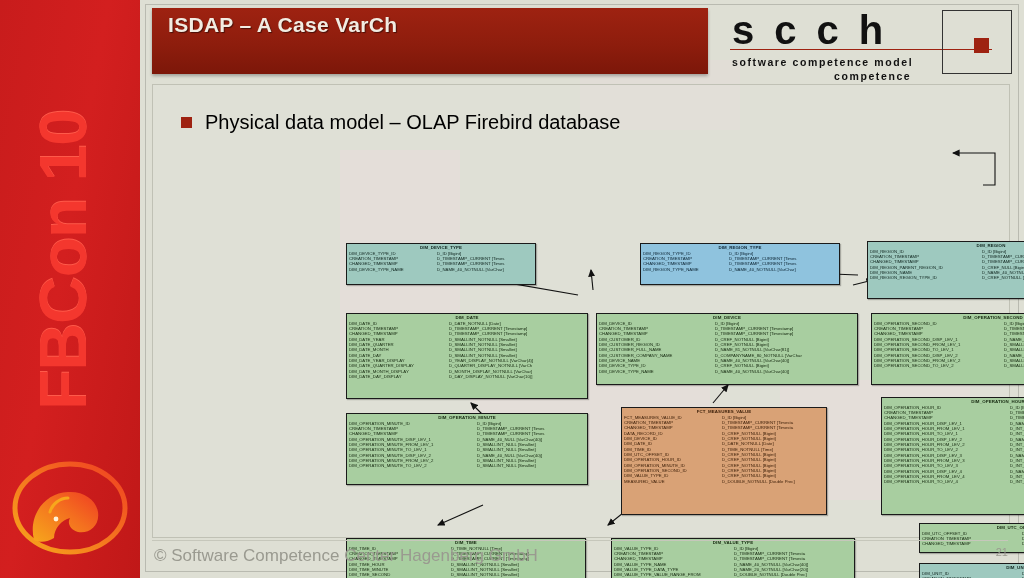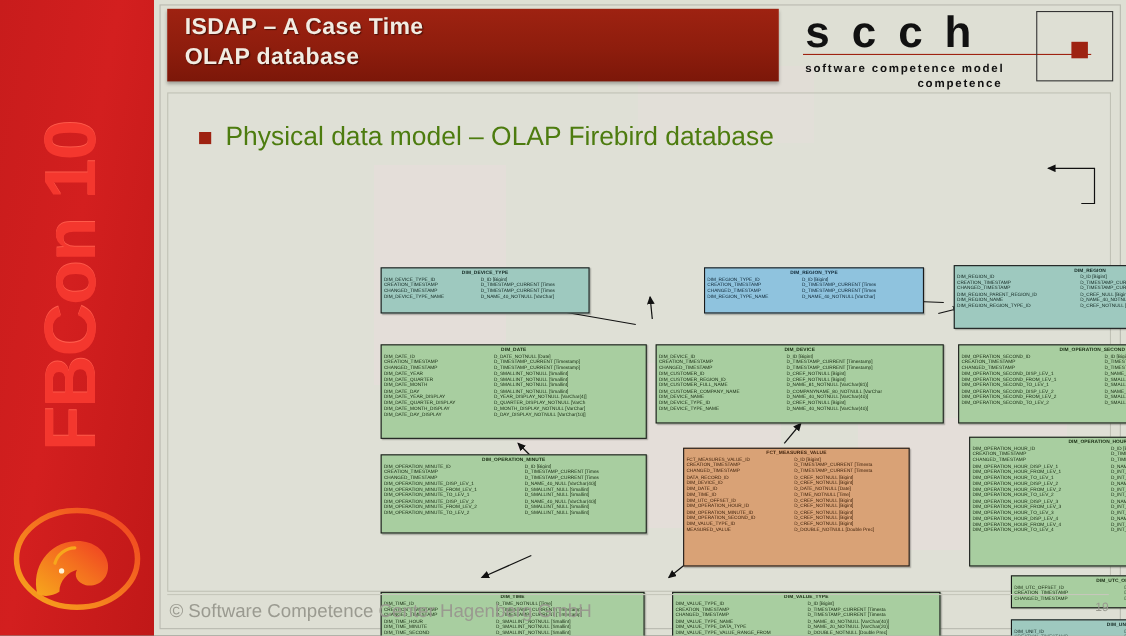--- a/index.html
+++ b/index.html
@@ -46,21 +46,21 @@
         color:#111;letter-spacing:1.6px;}
   #logo-box{position:absolute;right:2px;top:4px;width:68px;height:62px;border:1px solid #333;}
   #logo-dot{position:absolute;right:25px;top:32px;width:15px;height:15px;background:#9e2211;}
 
   
   #content-frame{position:absolute;left:12px;top:84px;width:856px;height:452px;
         border:1px solid #c0c1b5;background:rgba(255,255,255,.06);}
 
   #bullet-row{position:absolute;left:28px;top:26px;display:flex;align-items:center;gap:13px;}
   #bullet-sq{width:11px;height:11px;background:#9e2211;flex:none;}
-  #bullet-label{font-size:24px;color:#4d7c0f;white-space:nowrap;}
+  #bullet-label{font-size:20px;color:#000000;white-space:nowrap;}
 
   
   #diagram{position:absolute;left:0;top:0;width:856px;height:452px;}
   #wires{position:absolute;left:0;top:0;width:856px;height:452px;}
 
   .tbl{position:absolute;border:1px solid #1a1a1a;box-sizing:border-box;
        box-shadow:1px 1px 1px rgba(0,0,0,.25);overflow:hidden;}
   .tbl .hd{text-align:center;font-weight:bold;font-size:4.4px;line-height:5.6px;
        color:#13240f;letter-spacing:.1px;padding-top:1px;}
   .tbl .rows{padding:0 2px 1px 2px;}
@@ -107,22 +107,21 @@
 
   <div id="page">
     <div id="page-inner-border"></div>
 
     <div class="wm" style="left:200px;top:150px;width:120px;height:200px;"></div>
     <div class="wm" style="left:330px;top:330px;width:240px;height:150px;"></div>
     <div class="wm" style="left:640px;top:380px;width:190px;height:120px;"></div>
     <div class="wm" style="left:440px;top:60px;width:160px;height:70px;opacity:.3;"></div>
 
     <div id="title-bar">
-      <div class="t" id="title-line1">ISDAP – A Case Time</div>
-      <div class="t" id="title-line2">OLAP database</div>
+      <div class="t" id="title-line1">ISDAP – A Case VarCh</div>
     </div>
 
     <div id="logo">
       <div id="logo-word">scch</div>
       <div id="logo-rule"></div>
       <div id="logo-sub1">software competence model</div>
       <div id="logo-sub2">competence</div>
       <div id="logo-box"></div>
       <div id="logo-dot"></div>
     </div>
@@ -633,15 +632,15 @@
                 <span class="c1" style="width: 100px;">CREATION_TIMESTAMP</span>
                 <span class="c2">D_TIMESTAMP_CURRENT [Times</span>
               </div>
             </div>
           </div>
         </div>
     </div>
 
     <div id="footer-rule"></div>
     <div id="footer-left">© Software Competence Center Hagenberg GmbH</div>
-    <div id="footer-right">19</div>
+    <div id="footer-right">21</div>
   </div>
 </div>
 
 </body></html>

